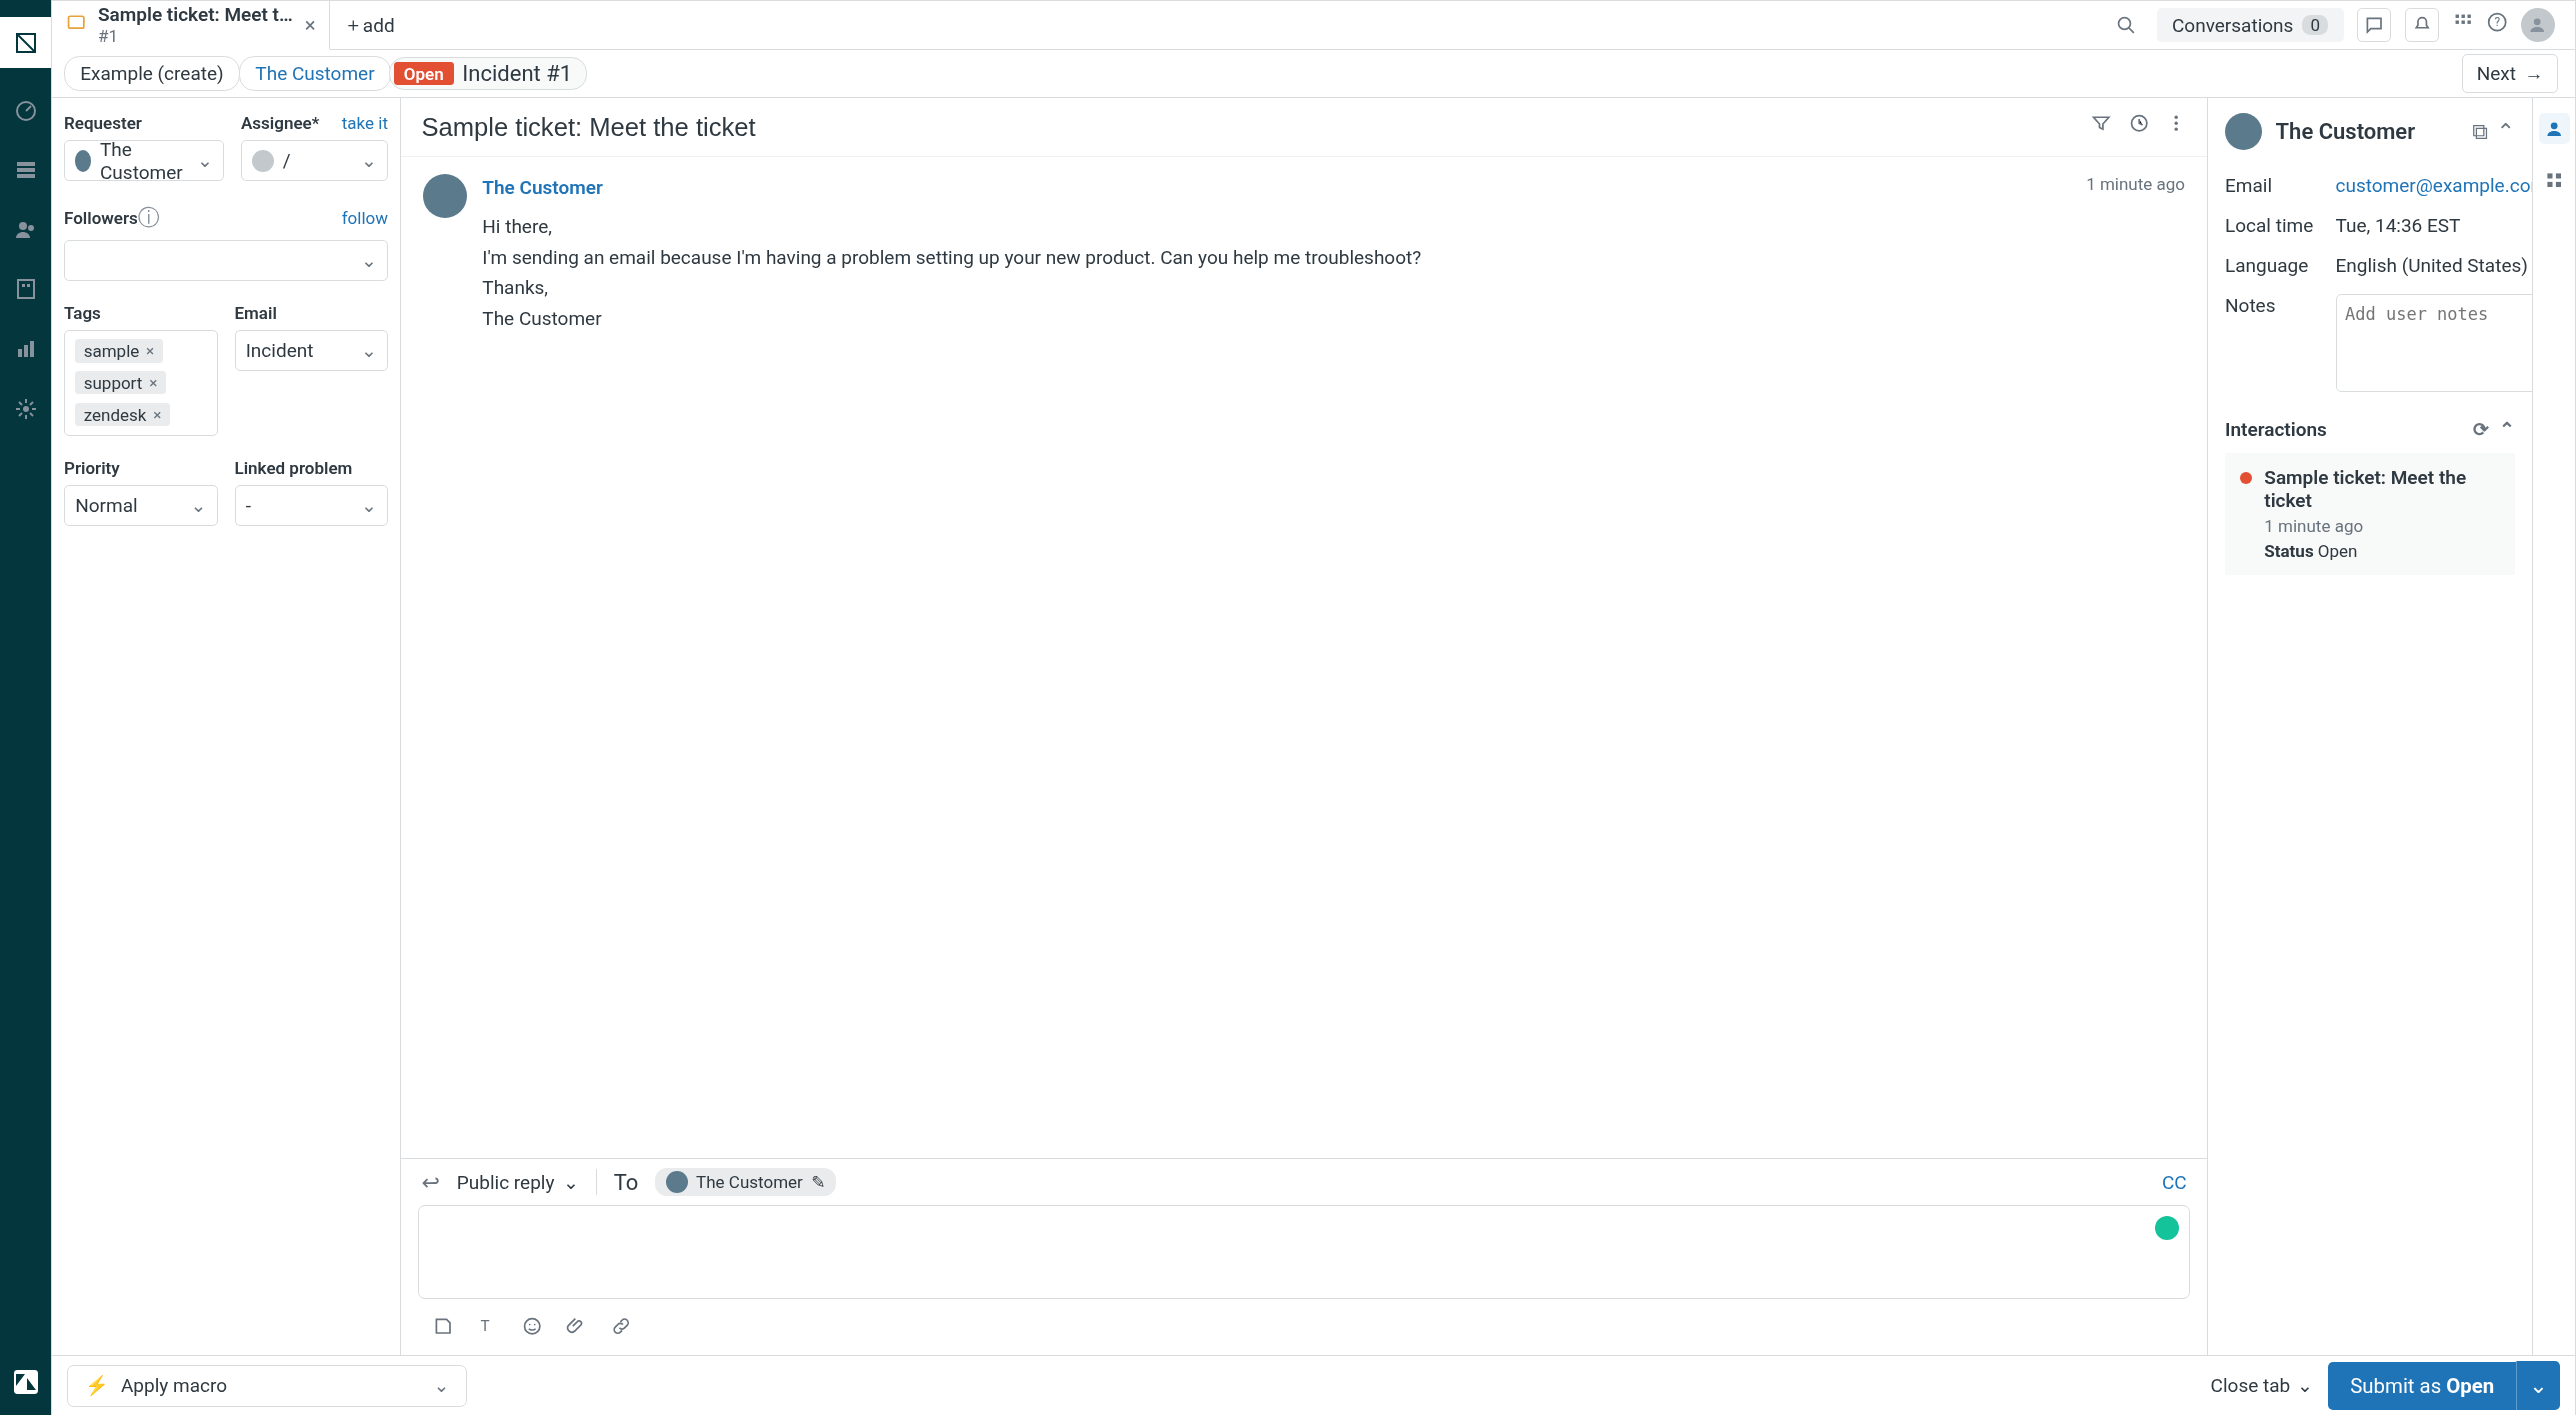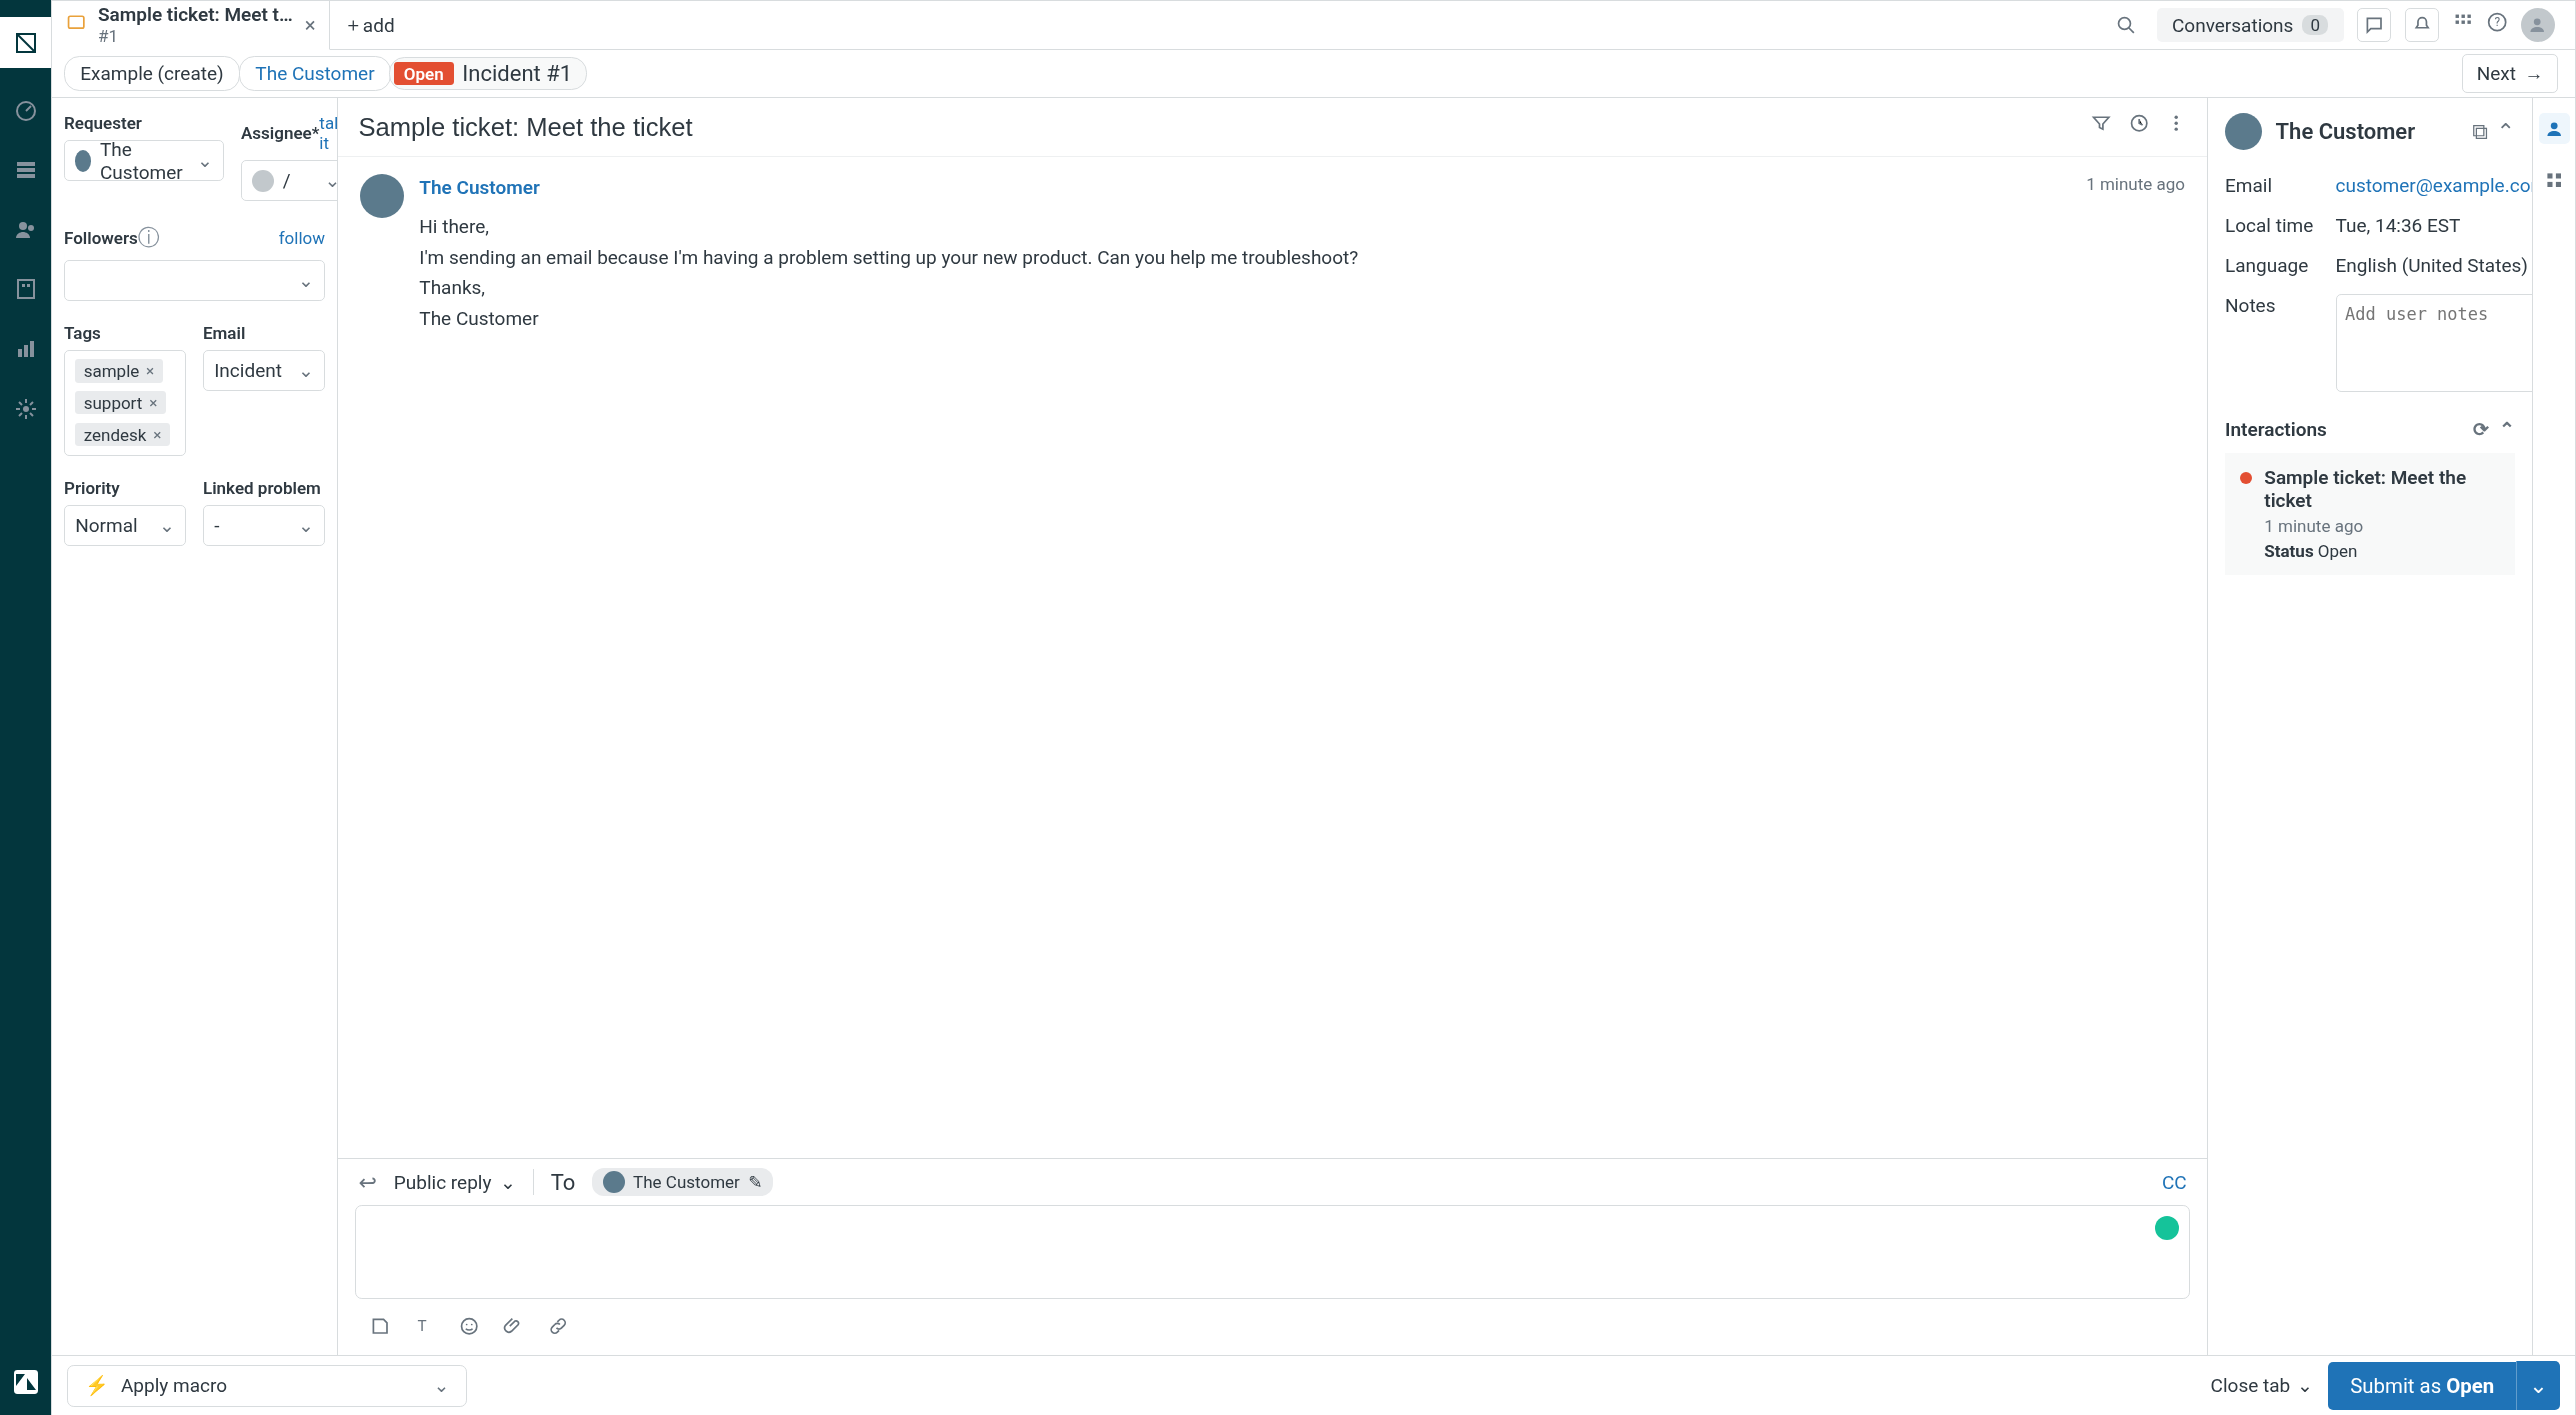--- a/index.html
+++ b/index.html
@@ -85,21 +85,21 @@
   .open-tag { background:#e34f32; color:#fff; padding:1.7px 10.2px; border-radius:3.4px; font-size:17px; font-weight:600; }
   .next-btn {
     margin-left:auto; margin-right:17px;
     border:0.9px solid #d8dcde; border-radius:5.1px; padding:6.8px 13.6px; display:flex; gap:8.5px; align-items:center; font-size:19px;
   }
 
   .body-row { flex:1; display:flex; overflow:hidden; }
 
   
   .form-panel {
-    width:286px; border-right:0.9px solid #d8dcde; padding:15.3px 12px; overflow:auto;
+    width:349px; border-right:0.9px solid #d8dcde; padding:15.3px 12px; overflow:auto;
   }
   .field-row { display:flex; gap:17px; }
   .field { flex:1; display:flex; flex-direction:column; gap:6.8px; margin-bottom:22px; }
   .label-row { display:flex; justify-content:space-between; align-items:center; }
   .field label { font-size:17px; font-weight:600; color:#2f3941; }
   .take-it { font-size:17px; color:#1f73b7; cursor:pointer; }
   .follow-link { font-size:17px; color:#1f73b7; cursor:pointer; }
   .control {
     border:0.9px solid #d8dcde; border-radius:5.1px; height:41px;
     display:flex; align-items:center; padding:0 10.2px; gap:8.5px; position:relative;

